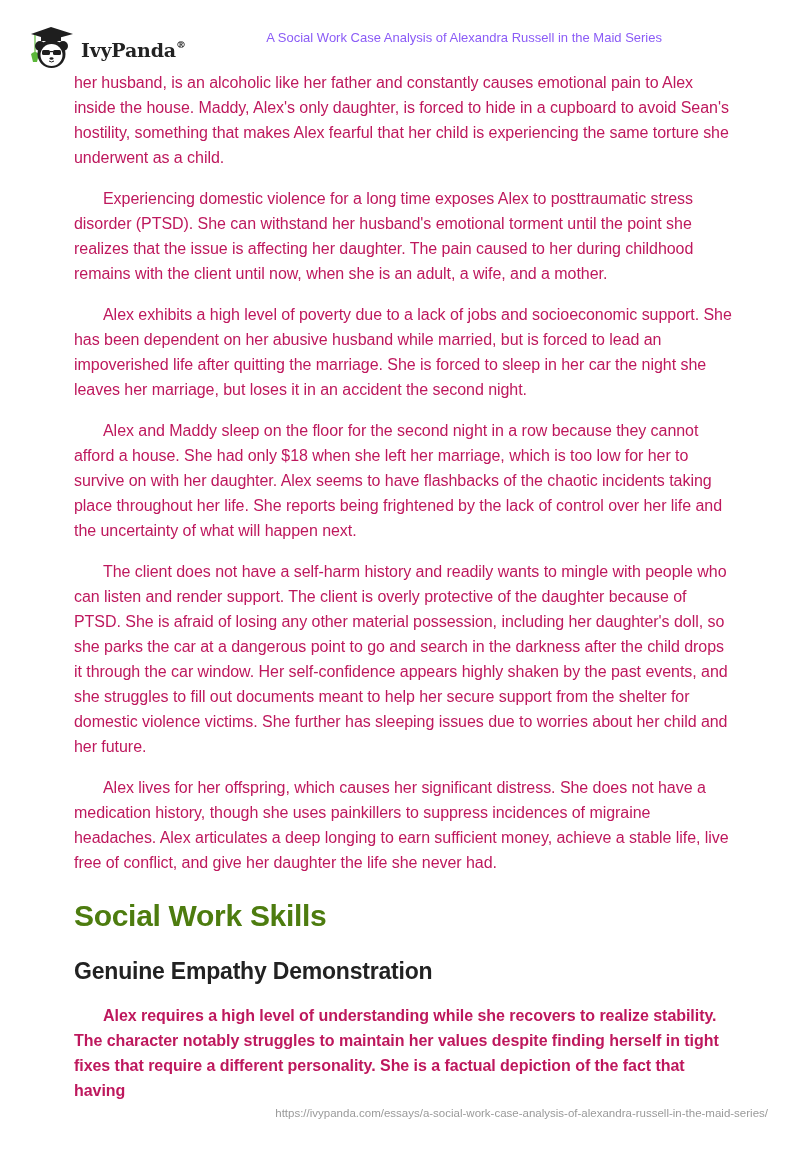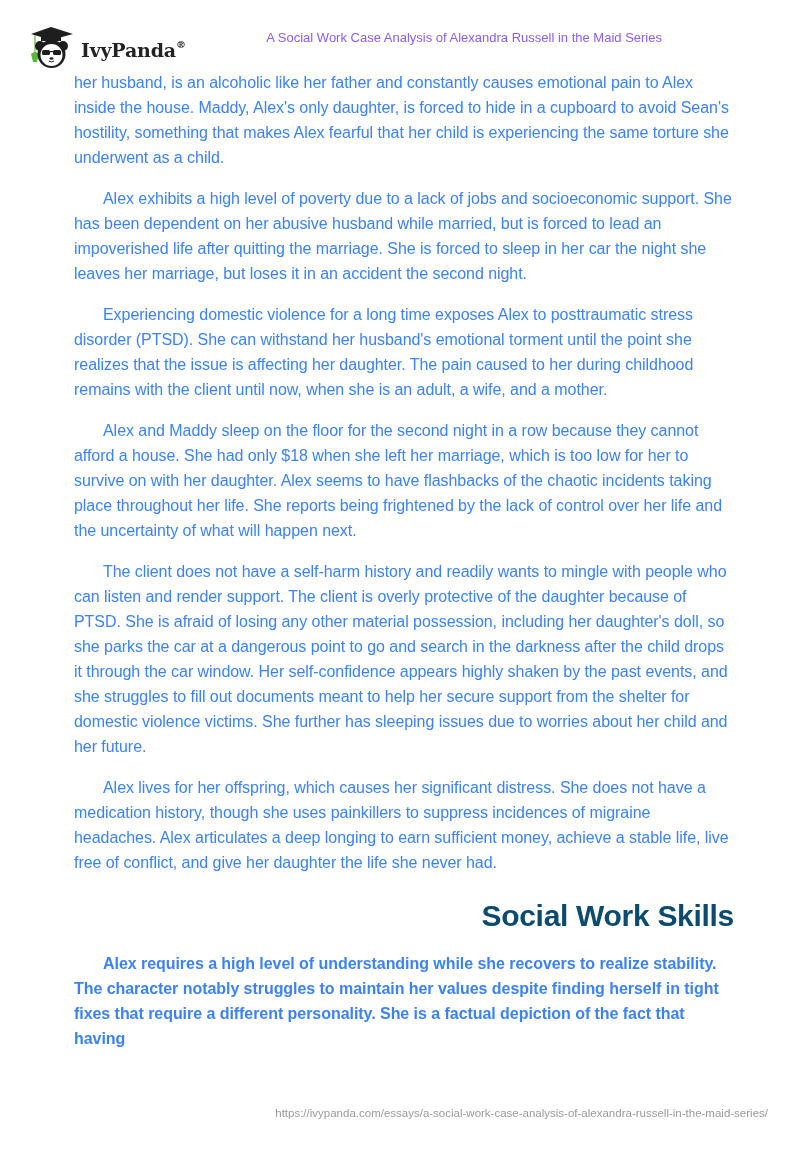--- a/index.html
+++ b/index.html
@@ -22,29 +22,28 @@
     .logo-text sup { font-size: 10px; position: relative; top: -2px; }
     .header-title {
       position: absolute; right: 32px; top: 14px;
       font-size: 13px; color: #8b5cf6;
     }
     .content {
       position: absolute; left: 74px; top: 70px; width: 660px;
     }
     .content p {
       margin: 0 0 16px 0;
-      font-size: 16px; line-height: 25px; color: #3b82f6;
+      font-size: 16px; line-height: 25px; color: #be185d;
       text-indent: 29px;
       letter-spacing: -0.05px;
     }
     .content p.continued { text-indent: 0; }
     .content h2 {
-      font-size: 30px; font-weight: bold; margin: 23px 0 16px 0; line-height: 36px; color: #0c4a6e;
+      font-size: 30px; font-weight: bold; margin: 23px 0 16px 0; line-height: 36px; color: #4d7c0f;
       letter-spacing: -0.3px;
-      text-align: right;
     }
     .content h3 {
       font-size: 23px; font-weight: bold; margin: 22px 0 0 0; line-height: 30px; color: #222;
       letter-spacing: -0.2px;
     }
     .content p.after-h3 { margin-top: 17px; font-weight: bold; }
     .footer-url {
       position: absolute; right: 32px; top: 1107px;
       font-size: 11.5px; color: #9a9a9a;
     }
@@ -75,22 +74,23 @@
       <ellipse cx="28.5" cy="34.5" rx="2" ry="1.3" fill="#1e1e1e"></ellipse>
       <path d="M26,37 Q28.5,39 31,37" stroke="#1e1e1e" stroke-width="1" fill="none"></path>
     </svg>
     <span class="logo-text"><span>IvyPanda</span><sup>®</sup></span>
   </div>
   <div class="header-title">A Social Work Case Analysis of Alexandra Russell in the Maid Series</div>
 </div>
 
 <div class="content">
   <p class="continued">her husband, is an alcoholic like her father and constantly causes emotional pain to Alex inside the house. Maddy, Alex's only daughter, is forced to hide in a cupboard to avoid Sean's hostility, something that makes Alex fearful that her child is experiencing the same torture she underwent as a child.</p>
+  <p>Experiencing domestic violence for a long time exposes Alex to posttraumatic stress disorder (PTSD). She can withstand her husband's emotional torment until the point she realizes that the issue is affecting her daughter. The pain caused to her during childhood remains with the client until now, when she is an adult, a wife, and a mother.</p>
   <p>Alex exhibits a high level of poverty due to a lack of jobs and socioeconomic support. She has been dependent on her abusive husband while married, but is forced to lead an impoverished life after quitting the marriage. She is forced to sleep in her car the night she leaves her marriage, but loses it in an accident the second night.</p>
-  <p>Experiencing domestic violence for a long time exposes Alex to posttraumatic stress disorder (PTSD). She can withstand her husband's emotional torment until the point she realizes that the issue is affecting her daughter. The pain caused to her during childhood remains with the client until now, when she is an adult, a wife, and a mother.</p>
   <p>Alex and Maddy sleep on the floor for the second night in a row because they cannot afford a house. She had only $18 when she left her marriage, which is too low for her to survive on with her daughter. Alex seems to have flashbacks of the chaotic incidents taking place throughout her life. She reports being frightened by the lack of control over her life and the uncertainty of what will happen next.</p>
   <p>The client does not have a self-harm history and readily wants to mingle with people who can listen and render support. The client is overly protective of the daughter because of PTSD. She is afraid of losing any other material possession, including her daughter's doll, so she parks the car at a dangerous point to go and search in the darkness after the child drops it through the car window. Her self-confidence appears highly shaken by the past events, and she struggles to fill out documents meant to help her secure support from the shelter for domestic violence victims. She further has sleeping issues due to worries about her child and her future.</p>
   <p>Alex lives for her offspring, which causes her significant distress. She does not have a medication history, though she uses painkillers to suppress incidences of migraine headaches. Alex articulates a deep longing to earn sufficient money, achieve a stable life, live free of conflict, and give her daughter the life she never had.</p>
   <h2>Social Work Skills</h2>
+  <h3>Genuine Empathy Demonstration</h3>
   <p class="after-h3">Alex requires a high level of understanding while she recovers to realize stability. The character notably struggles to maintain her values despite finding herself in tight fixes that require a different personality. She is a factual depiction of the fact that having</p>
 </div>
 
 <div class="footer-url">https://ivypanda.com/essays/a-social-work-case-analysis-of-alexandra-russell-in-the-maid-series/</div>
 
 </body></html>

